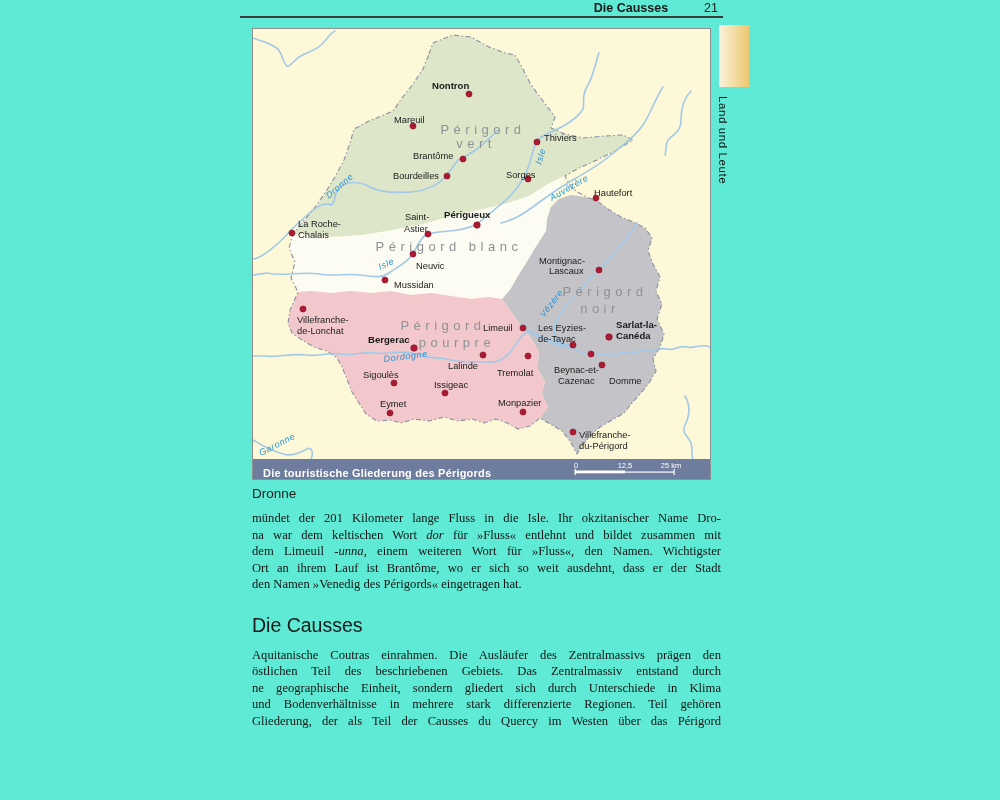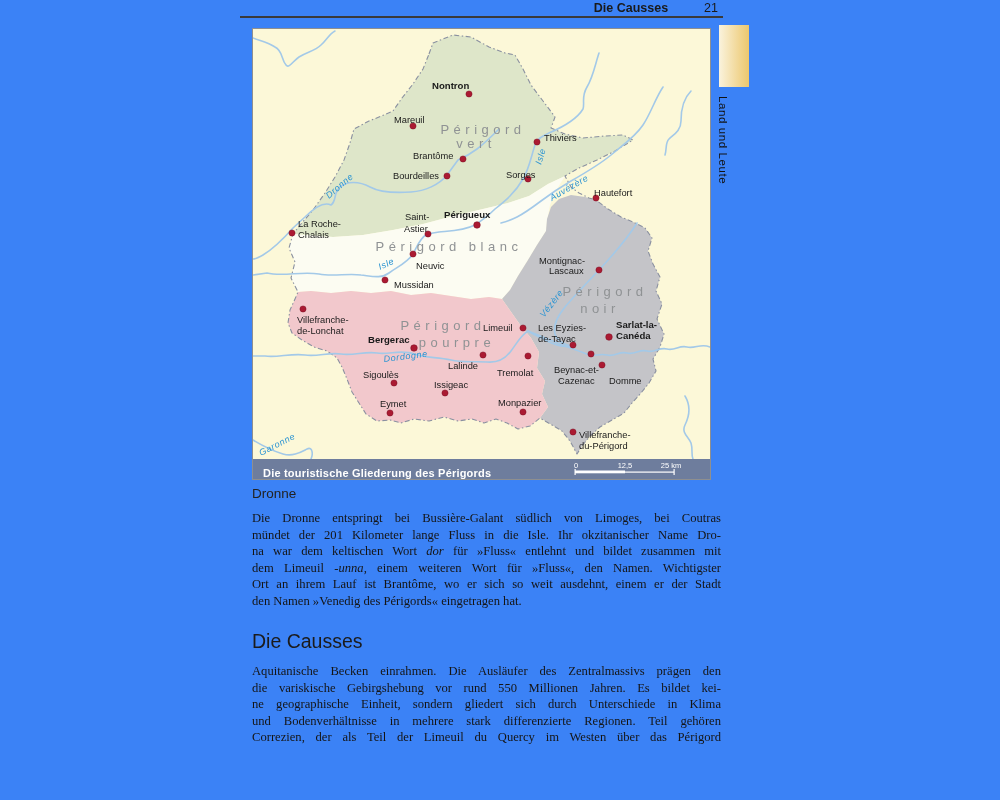--- a/index.html
+++ b/index.html
@@ -1,16 +1,16 @@
 <!DOCTYPE html>
 <html style="--background: #fcf8d8; --region_vert: #dee6c9; --region_blanc: #fcfcf2; --region_noir: #c4c4c8; --region_pourpre: #f2c8cc; --river: #a3c9e8; --river_label: #2b94d2; --town_dot: #ab1a32; --region_label: #8f9294; --boundary: #8a90a0; --caption_bar: #6e7d9d; --gold_light: #faf3dd; --gold_dark: #ecc76d;"><head>
 <meta charset="utf-8">
 <style>
   html,body{margin:0;padding:0;background:#fff;}
-  .page{position:relative;width:1000px;height:800px;background:#3b82f6;overflow:hidden;
+  .page{position:relative;width:1000px;height:800px;background:#5eead4;overflow:hidden;
         font-family:"Liberation Sans",sans-serif;}
   
   .runhead{position:absolute;left:252px;top:1px;width:466px;text-align:right;
            font-size:12.5px;color:#1a1a1a;}
   .runhead .sec{font-weight:bold;}
   .runhead .pg{margin-left:36px;font-weight:normal;}
   .runrule{position:absolute;left:240px;top:16px;width:483px;height:2px;background:#3a3a3a;}
   
   .mapframe{position:absolute;left:252px;top:28px;width:457px;height:450px;
             border:1px solid #8f8f8f;box-sizing:content-box;}
@@ -178,30 +178,29 @@
         <rect x="54" y="12.5" width="49" height="1.2" fill="#ffffff"></rect>
         <rect x="3.5" y="10" width="1.2" height="6" fill="#ffffff"></rect>
         <rect x="102.5" y="10" width="1.2" height="6" fill="#ffffff"></rect>
       </svg>
     </div>
   </div>
 
   <div class="article">
     <h3 class="subhead">Dronne</h3>
     <div class="para">
-      <div class="tl"><span>Die Dronne entspringt bei Bussière-Galant südlich von Limoges, bei Coutras</span><i></i><span></span></div>
       <div class="tl"><span>mündet der 201 Kilometer lange Fluss in die Isle. Ihr okzitanischer Name Dro-</span><i></i><span></span></div>
       <div class="tl"><span>na war dem keltischen Wort </span><i>dor</i><span> für »Fluss« entlehnt und bildet zusammen mit</span></div>
       <div class="tl"><span>dem Limeuil -</span><i>unna</i><span>, einem weiteren Wort für »Fluss«, den Namen. Wichtigster</span></div>
-      <div class="tl"><span>Ort an ihrem Lauf ist Brantôme, wo er sich so weit ausdehnt, einem er der Stadt</span><i></i><span></span></div>
+      <div class="tl"><span>Ort an ihrem Lauf ist Brantôme, wo er sich so weit ausdehnt, dass er der Stadt</span><i></i><span></span></div>
       <div class="tl lastline"><span>den Namen »Venedig des Périgords« eingetragen hat.</span><i></i><span></span></div>
     </div>
     <h2 class="bighead">Die Causses</h2>
     <div class="para">
-      <div class="tl"><span>Aquitanische Becken einrahmen. Die Ausläufer des Zentralmassivs prägen den</span></div>
-      <div class="tl"><span>die variskische Gebirgshebung vor rund 550 Millionen Jahren. Es bildet kei-</span></div>
+      <div class="tl"><span>Aquitanische Coutras einrahmen. Die Ausläufer des Zentralmassivs prägen den</span></div>
+      <div class="tl"><span>östlichen Teil des beschriebenen Gebiets. Das Zentralmassiv entstand durch</span></div>
       <div class="tl"><span>ne geographische Einheit, sondern gliedert sich durch Unterschiede in Klima</span></div>
       <div class="tl"><span>und Bodenverhältnisse in mehrere stark differenzierte Regionen. Teil gehören</span></div>
-      <div class="tl"><span>Correzien, der als Teil der Limeuil du Quercy im Westen über das Périgord</span></div>
+      <div class="tl"><span>Gliederung, der als Teil der Causses du Quercy im Westen über das Périgord</span></div>
     </div>
   </div>
 
 </div>
 
 </body></html>

